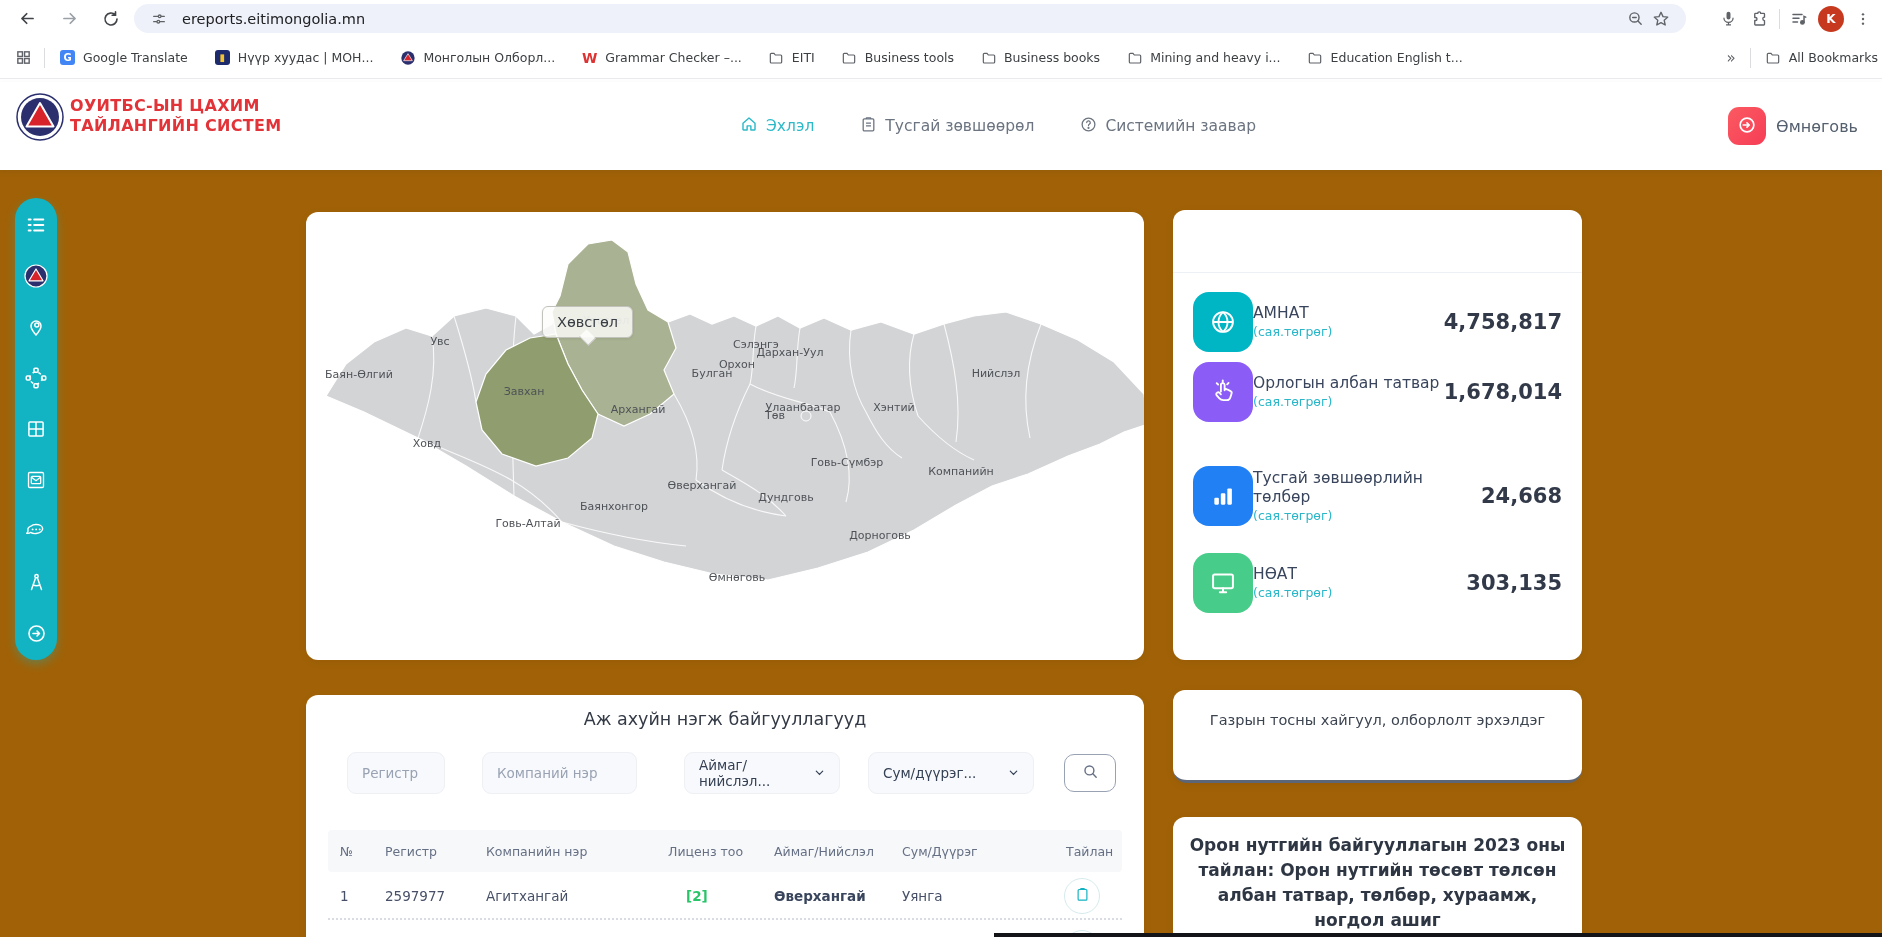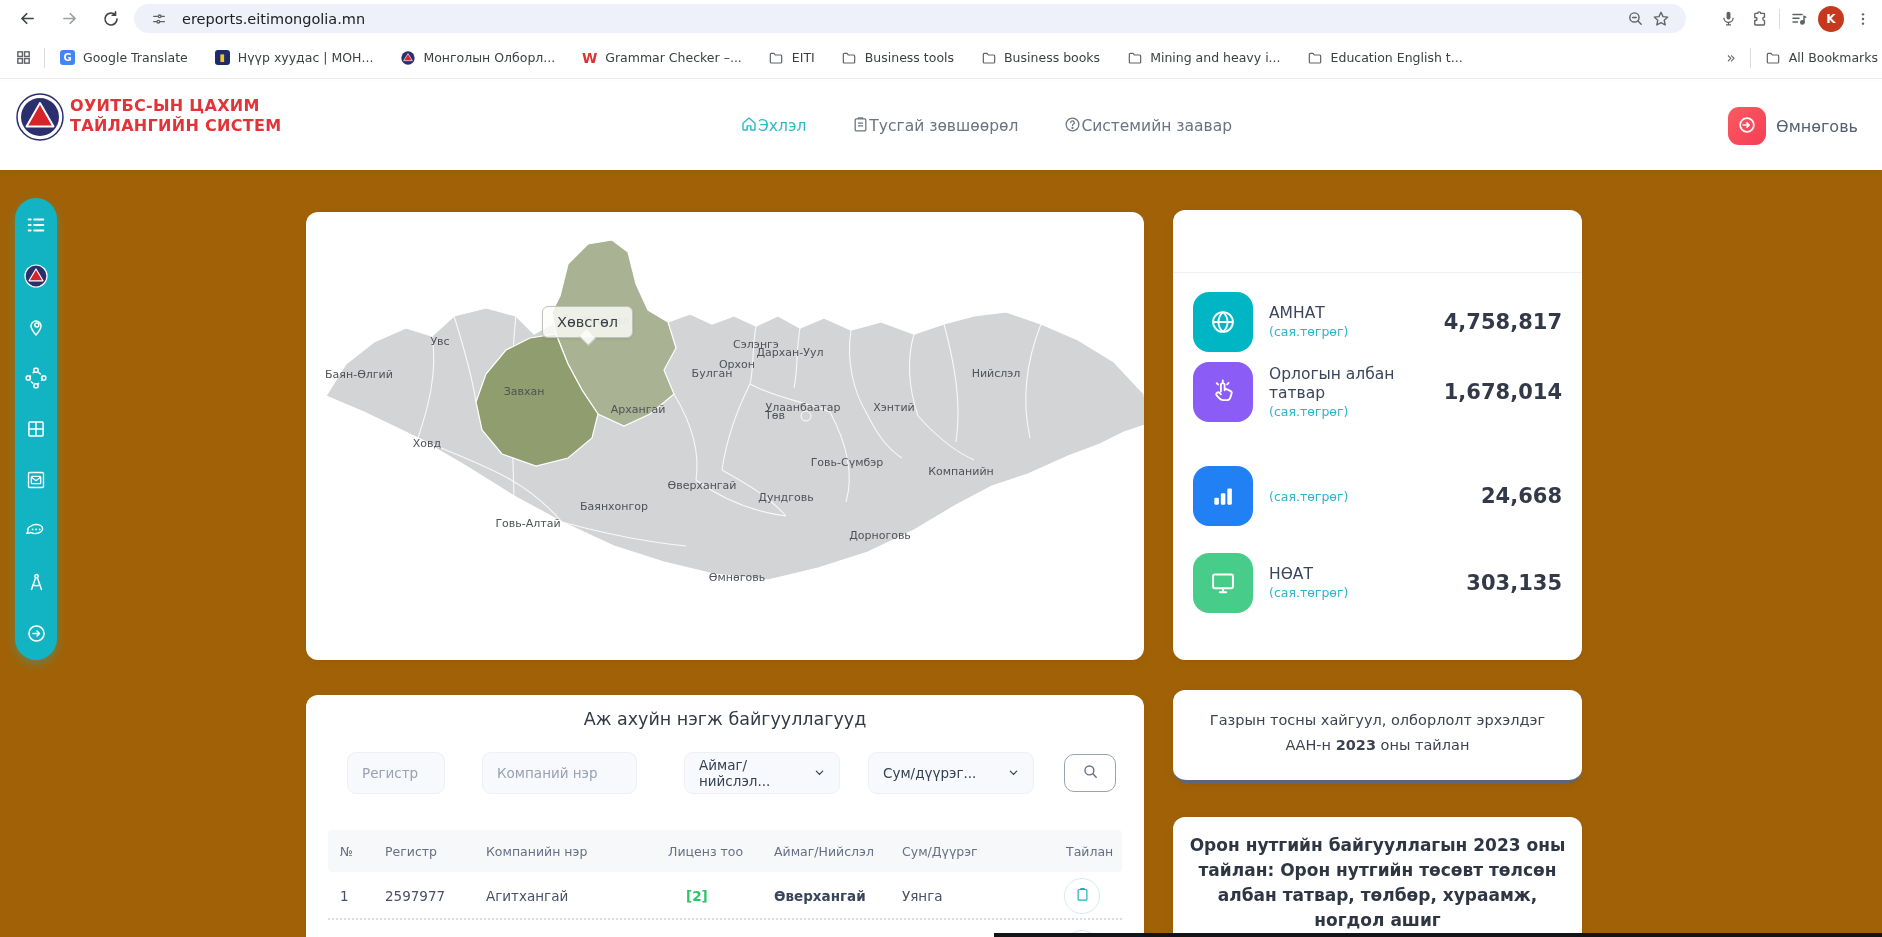--- a/index.html
+++ b/index.html
@@ -19,42 +19,42 @@
   .bm-row{position:absolute;left:0;top:37px;width:1882px;height:42px;background:#fff;display:flex;align-items:center;border-bottom:1px solid #e8eaed;box-sizing:border-box;}
   .bm-item{display:flex;align-items:center;gap:7px;margin-right:26px;color:#3c4043;font-size:12.5px;white-space:nowrap;}
   .fav{width:17px;height:17px;display:inline-flex;align-items:center;justify-content:center;}
   .fav-sq{width:15px;height:15px;border-radius:3px;display:flex;align-items:center;justify-content:center;color:#fff;font-size:10px;font-weight:bold;}
   .folder-ic{color:#5f6368;}
   
   .site-header{position:absolute;left:0;top:82px;width:1882px;height:88px;background:#fff;box-shadow:0 2px 6px rgba(20,30,50,.07);}
   .logo-emblem{position:absolute;left:16px;top:11px;width:48px;height:48px;}
   .logo-text{position:absolute;left:70px;top:14px;color:#e23338;font-weight:bold;font-size:16px;line-height:20px;letter-spacing:.3px;}
   .main-nav{position:absolute;left:740px;top:0;height:88px;display:flex;align-items:center;gap:46px;}
-  .nav-item{display:flex;align-items:center;font-size:15.5px;color:#6b7480;cursor:pointer;}
+  .nav-item{display:flex;align-items:center;gap:8px;font-size:15.5px;color:#6b7480;cursor:pointer;}
   .nav-item.active{color:#2cb9c8;}
   .login-wrap{position:absolute;right:24px;top:0;height:88px;display:flex;align-items:center;gap:10px;}
   .login-btn{width:38px;height:38px;border-radius:11px;background:linear-gradient(135deg,#fb5a62,#f63d55);display:flex;align-items:center;justify-content:center;border:none;}
   .login-label{font-size:16px;color:#55606e;}
   
   .sidebar{position:absolute;left:15px;top:198px;width:42px;height:462px;background:#12b3c2;border-radius:21px;display:flex;flex-direction:column;align-items:center;justify-content:space-between;padding:15px 0;box-sizing:border-box;box-shadow:0 4px 10px rgba(18,179,194,.35);}
   .sb-ic{width:24px;height:24px;display:flex;align-items:center;justify-content:center;}
   
   .card{position:absolute;background:#fff;border-radius:12px;box-shadow:0 2px 10px rgba(16,24,40,.06);}
   
   .map-card{left:306px;top:212px;width:838px;height:448px;}
   .map-label{position:absolute;transform:translate(-50%,-50%);font-size:11px;color:#4e5257;white-space:nowrap;pointer-events:none;}
   .map-tooltip{position:absolute;left:236px;top:94px;padding:7px 14px;background:rgba(252,252,250,.82);border:1px solid #c2c2bd;border-radius:6px;font-size:14.5px;color:#3a3f45;box-shadow:0 1px 3px rgba(0,0,0,.08);}
   .map-tooltip:after{content:"";position:absolute;left:50%;bottom:-7px;margin-left:-7px;width:12px;height:12px;background:rgba(252,252,250,.92);border-right:1px solid #c2c2bd;border-bottom:1px solid #c2c2bd;transform:rotate(45deg) scaleY(.8);}
   
   .stats-card{left:1173px;top:210px;width:409px;height:450px;}
   .stats-title{position:absolute;left:0;top:16px;width:100%;text-align:center;font-size:19px;font-weight:bold;color:#2a3342;}
   .stats-div{position:absolute;left:0;top:62px;width:100%;height:1px;background:#edf0f4;}
   .stat-row{position:absolute;left:20px;width:369px;height:64px;display:flex;align-items:center;}
   .stat-icon{width:60px;height:60px;border-radius:16px;display:flex;align-items:center;justify-content:center;flex:0 0 auto;}
-  .stat-text{margin-left:16px;flex:1;min-width:0;}
+  .stat-text{flex:1;min-width:0;}
   .stat-label{font-size:15.5px;color:#39455c;line-height:19px;}
   .stat-unit{font-size:12.5px;color:#29b6c8;line-height:17px;}
   .stat-value{font-size:21px;font-weight:bold;color:#323a49;white-space:nowrap;}
   
   .comp-card{left:306px;top:695px;width:838px;height:265px;border-radius:12px;}
   .comp-title{position:absolute;left:0;top:14px;width:100%;text-align:center;font-size:17.5px;color:#333a45;}
   .flt{position:absolute;top:57px;height:42px;box-sizing:border-box;border-radius:9px;background:#f8f9fc;border:1px solid #eef0f4;font-size:13.5px;color:#344054;padding:0 14px;font-family:inherit;}
   .flt::placeholder{color:#98a2b3;}
   .sel{display:flex;align-items:center;justify-content:space-between;background:#f8f9fc;color:#344054;cursor:pointer;}
   .search-btn{position:absolute;top:59px;width:52px;height:38px;border-radius:10px;border:1.5px solid #98a2b3;background:#fff;display:flex;align-items:center;justify-content:center;}
@@ -439,20 +439,21 @@
 
     <div class="stat-row" style="top:254px">
       <div class="stat-icon" style="background:#2180f3">
         <svg width="26" height="26" viewBox="0 0 24 24" fill="#fff">
             <rect x="4" y="13.5" width="4.2" height="6.5" rx="1"></rect>
             <rect x="10" y="9.5" width="4.2" height="10.5" rx="1"></rect>
             <rect x="16" y="5" width="4.2" height="15" rx="1"></rect>
           </svg>
       </div>
       <div class="stat-text">
+        <div class="stat-label">Тусгай зөвшөөрлийн төлбөр</div>
         <div class="stat-unit">(сая.төгрөг)</div>
       </div>
       <div class="stat-value">24,668</div>
     </div>
 
     <div class="stat-row" style="top:341px">
       <div class="stat-icon" style="background:#47cd89">
         <svg width="28" height="28" viewBox="0 0 24 24" fill="none" stroke="#fff" stroke-width="1.7" stroke-linecap="round">
             <rect x="3.5" y="4.8" width="17" height="11.6" rx="1.4"></rect>
             <path d="M9.3 20h5.4M12 16.4V20"></path>
@@ -530,21 +531,20 @@
         <button class="act-btn">
           
         </button>
       </span>
     </div>
   </div>
 
   <div class="card notice1">
     <div class="txt">
       <div>Газрын тосны хайгуул, олборлолт эрхэлдэг</div>
-      <div><span>ААН-н </span><span class="bold">2023</span><span> оны тайлан</span></div>
     </div>
   </div>
 
   <div class="card notice2">
     <div class="txt">Орон нутгийн байгууллагын 2023 оны тайлан: Орон нутгийн төсөвт төлсөн албан татвар, төлбөр, хураамж, ногдол ашиг</div>
   </div>
 
   <div class="dark-strip"></div>
 </div>
 

